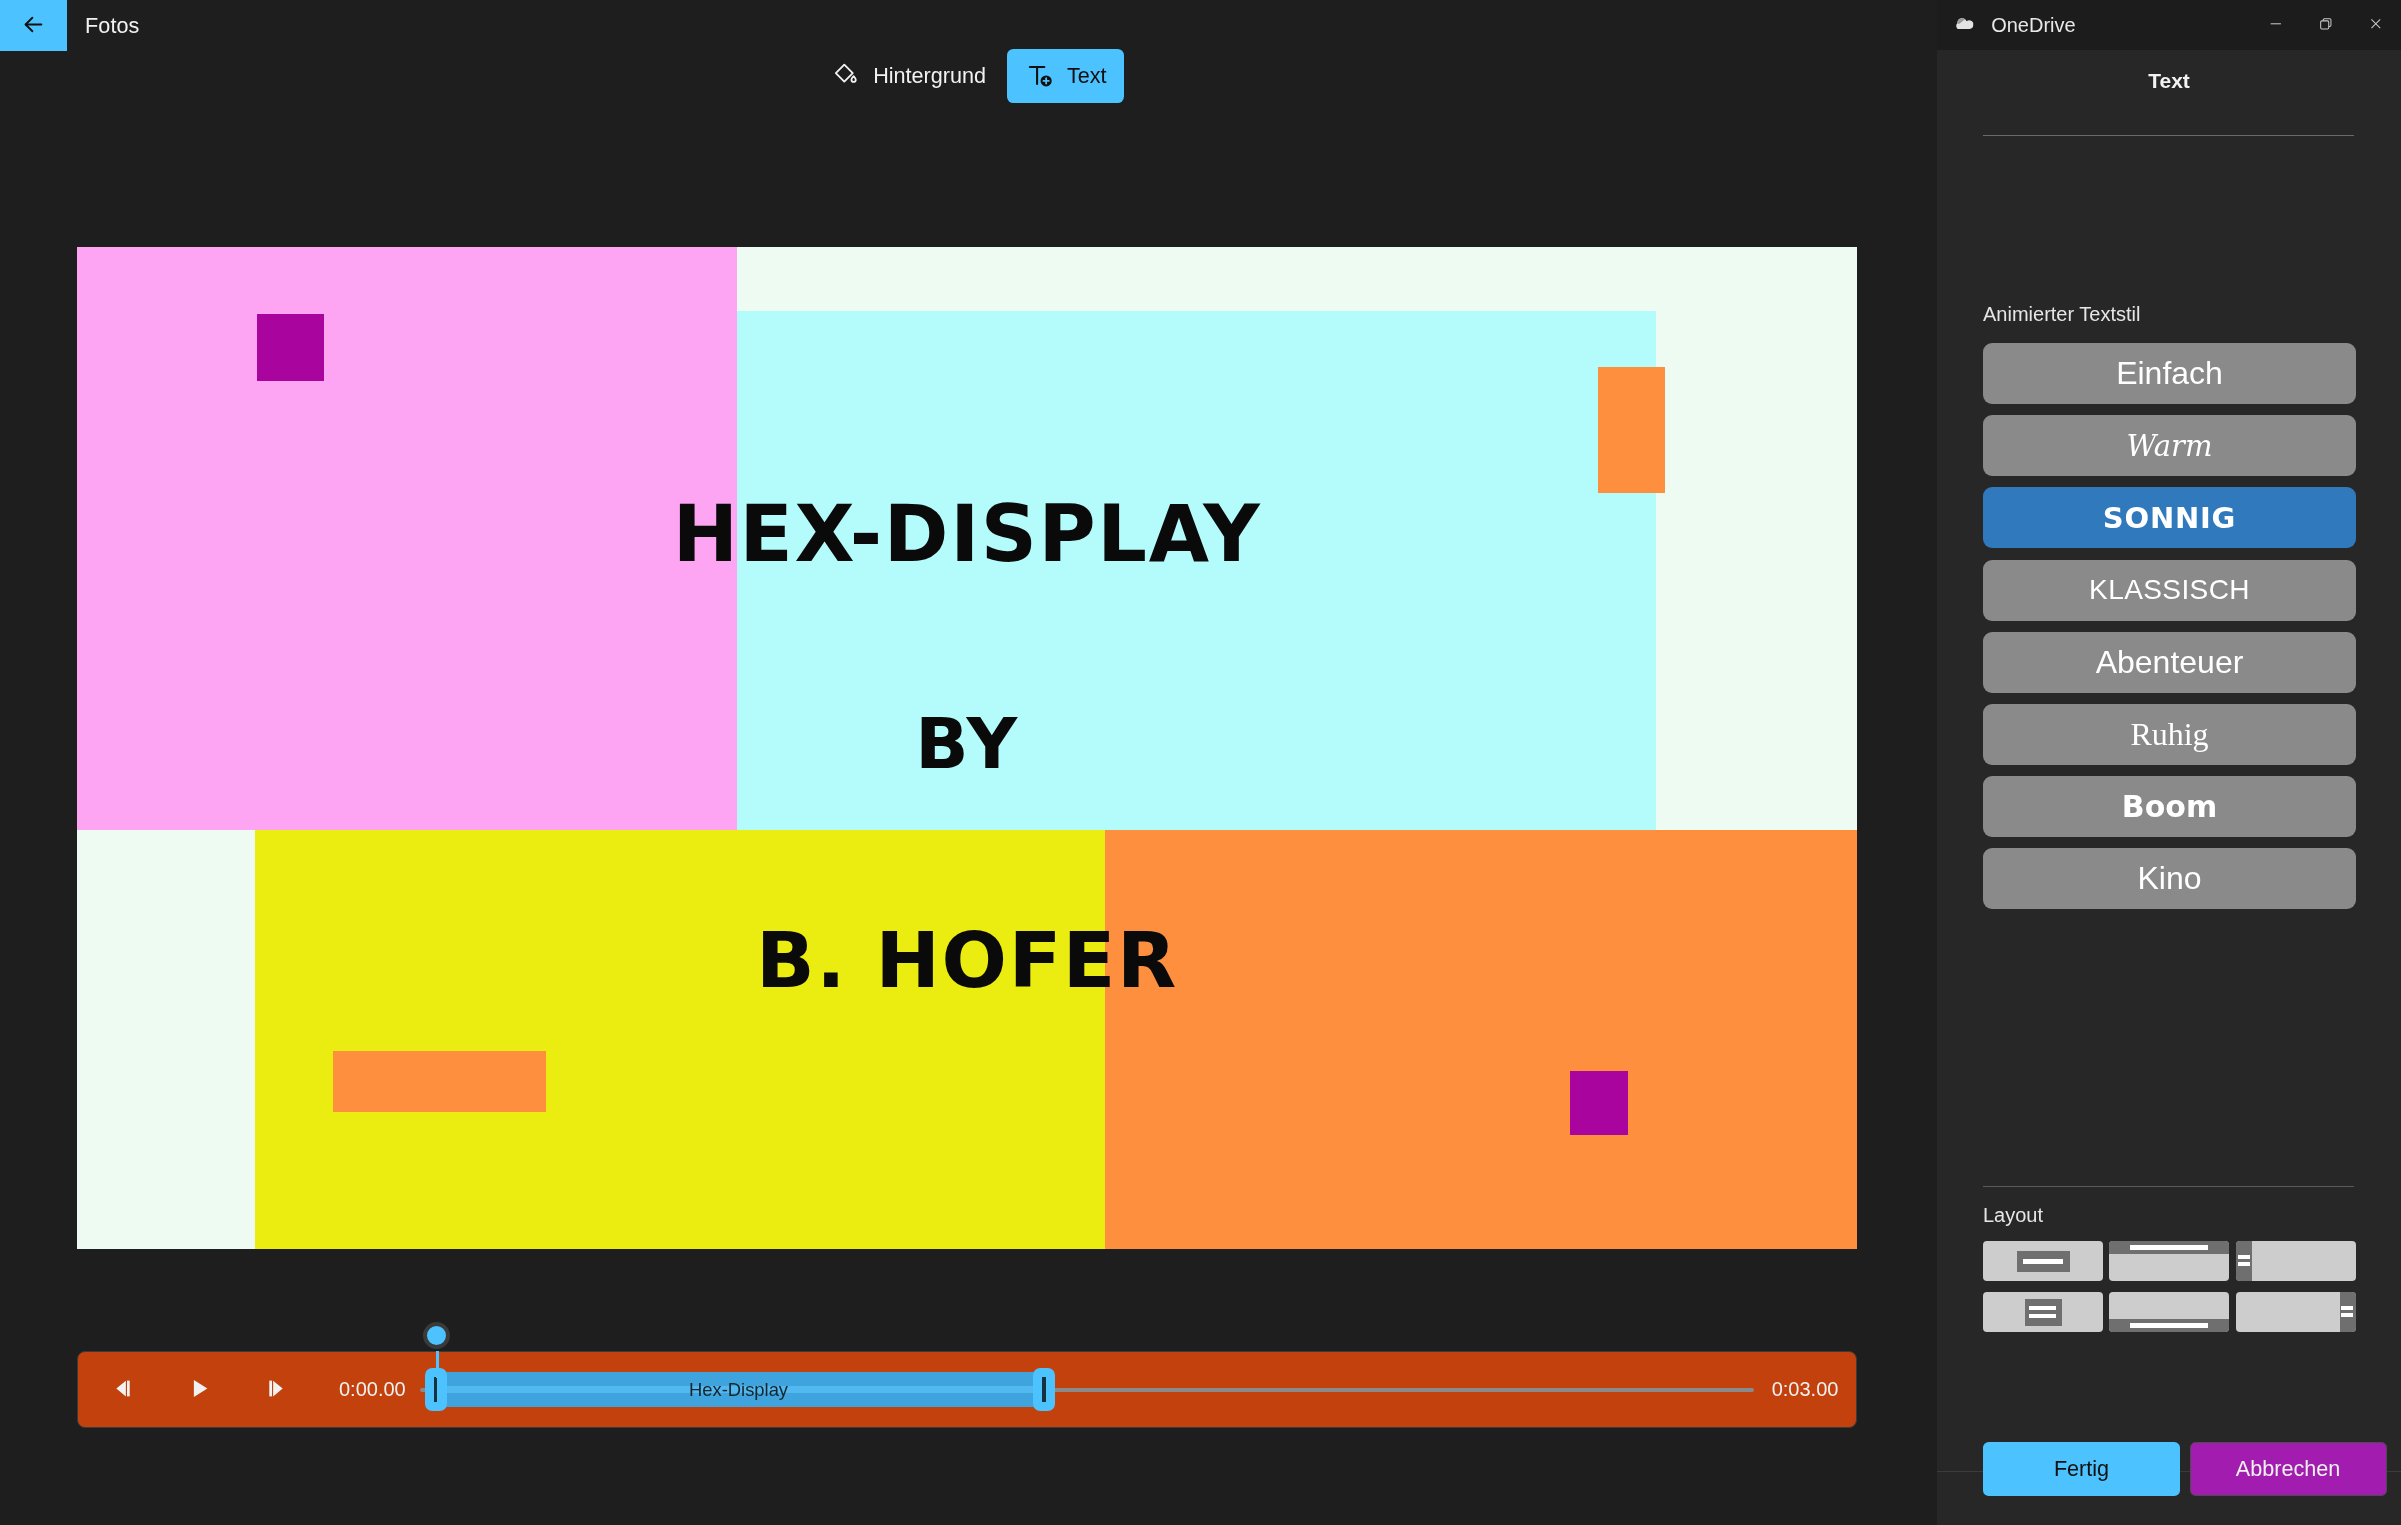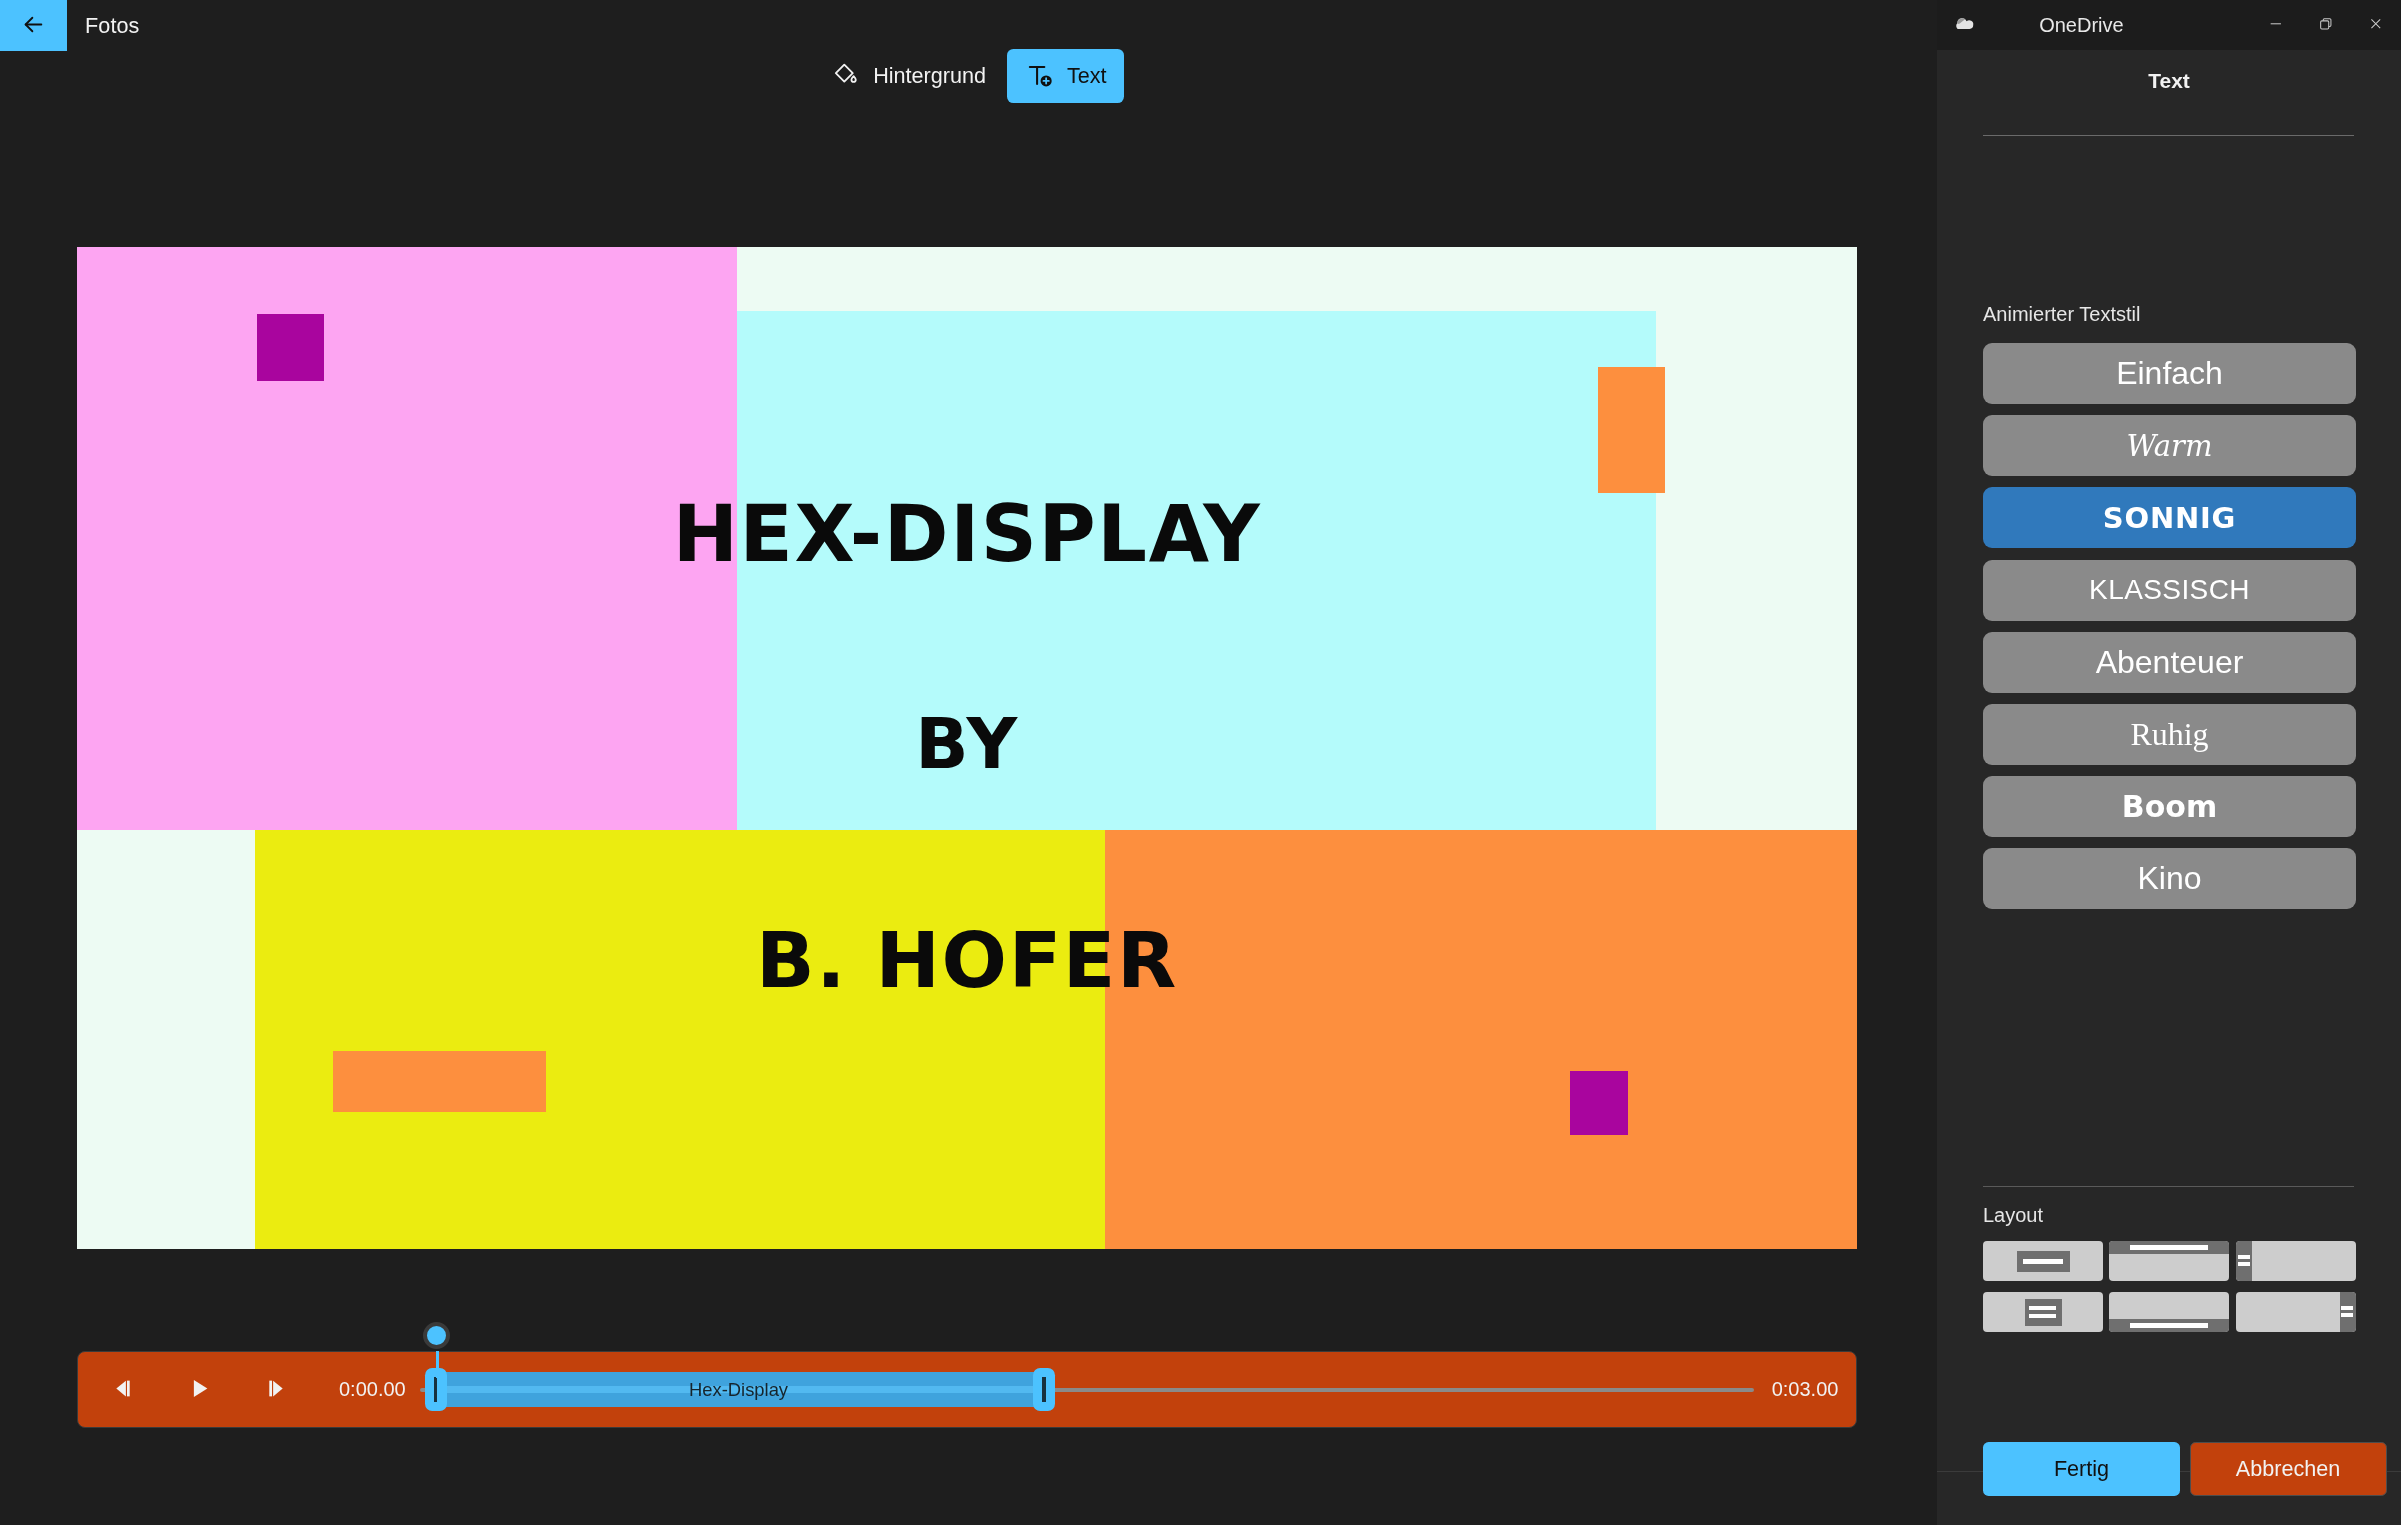--- a/index.html
+++ b/index.html
@@ -93,21 +93,21 @@
   }
   .t-right { font-size: 20px; color: #f2f2f2; margin-left: 17.6px; margin-right: 17.6px; }
 
   
   .panel {
     position: absolute; right: 0; top: 0; width: 464px; height: 1526px;
     background: #272727;
   }
   .panel-titlebar {
     position: absolute; left: 0; top: 0; width: 464px; height: 50px;
-    display: flex; align-items: center; background: #1c1c1c; gap: 48px;
+    display: flex; align-items: center; background: #1c1c1c;
   }
   .od-icon { margin-left: 14.4px; width: 27px; height: 21px; }
   .od-name { margin-left: 12.8px; font-size: 20px; color: #e8e8e8; }
   .wbtns { margin-left: auto; display: flex; height: 50px; }
   .wbtn { width: 50px; height: 50px; display: flex; align-items: center; justify-content: center; cursor: pointer; }
   .wbtn svg { width: 17.6px; height: 17.6px; }
 
   .panel-head {
     position: absolute; left: 0; top: 50px; width: 464px; height: 61px;
     display: flex; align-items: center; justify-content: center;
@@ -164,21 +164,21 @@
   .lay .band { position: absolute; background: #6f6f6f; }
   .lay .bar { position: absolute; background: #ffffff; }
 
   .bottom-rule { position: absolute; left: 0; top: 1471px; width: 464px; height: 0.8px; background: #3b3b3b; }
   .actions { position: absolute; left: 46px; top: 1442px; display: flex; gap: 9.6px; }
   .btn {
     height: 54px; border-radius: 5.6px; display: flex; align-items: center; justify-content: center;
     font-size: 21.6px; cursor: pointer;
   }
   .btn-primary { width: 197px; background: #4cc2ff; color: #111111; }
-  .btn-secondary { width: 197px; background: #c2410c; border: 0.8px solid #4d4d4d; color: #f2f2f2; }
+  .btn-secondary { width: 197px; background: #a21caf; border: 0.8px solid #4d4d4d; color: #f2f2f2; }
 </style>
 </head>
 <body>
 
 <div class="app">
 
   <div class="editor">
 
     <div class="titlebar">
       <div class="back-btn">

